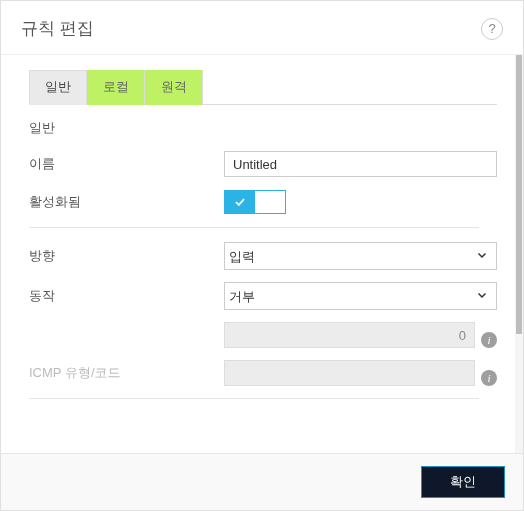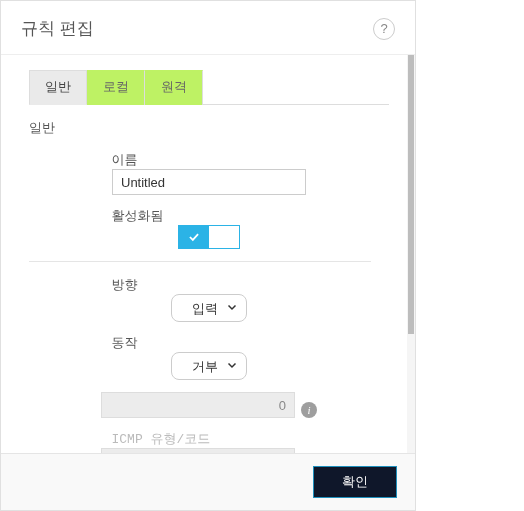--- a/index.html
+++ b/index.html
@@ -8,21 +8,21 @@
     font-family: "Segoe UI", Arial, sans-serif;
     font-size: 13px;
     color: #444;
     background: #fff;
     width: 524px;
     height: 511px;
     overflow: hidden;
     position: relative;
   }
   .dialog {
-    width: 416px;
+    width: 524px;
     height: 511px;
     display: flex;
     flex-direction: column;
     border: 1px solid #e0e0e0;
   }
   .header {
     padding: 16px 20px 14px 20px;
     display: flex;
     align-items: center;
     justify-content: space-between;
@@ -96,27 +96,26 @@
   }
   .section-title {
     color: #555;
     margin-bottom: 14px;
   }
   .row {
     display: flex;
     align-items: center;
     margin-bottom: 12px;
     min-height: 26px;
-    flex-direction: column;
   }
   .row .label {
     width: 195px;
     color: #555;
   }
-  .row.disabled .label { color: #bbb; font-family: Liberation Mono, monospace; }
+  .row.disabled .label { color: #bbb; }
   .row .control {
     flex: 1;
     display: flex;
     align-items: flex-end;
     gap: 6px;
   }
   input[type=text].tbox {
     width: 100%;
     height: 26px;
     border: 1px solid #ccc;
@@ -134,26 +133,26 @@
   input[type=text].tbox.rt { text-align: right; }
   .select-wrap {
     position: relative;
     width: 100%;
   }
   .select-wrap select {
     width: 100%;
     height: 28px;
     border: 1px solid #ccc;
     background: #fff;
-    padding: 0 28px 0 20px;
+    padding: 0 28px 0 4px;
     font-size: 13px;
     color: #333;
     appearance: none;
     -webkit-appearance: none;
-    border-radius: 8px;
+    border-radius: 0;
   }
   .select-wrap::after {
     content: "";
     position: absolute;
     right: 10px;
     top: 50%;
     width: 10px; height: 10px;
     margin-top: -3px;
     background: none;
     pointer-events: none;

